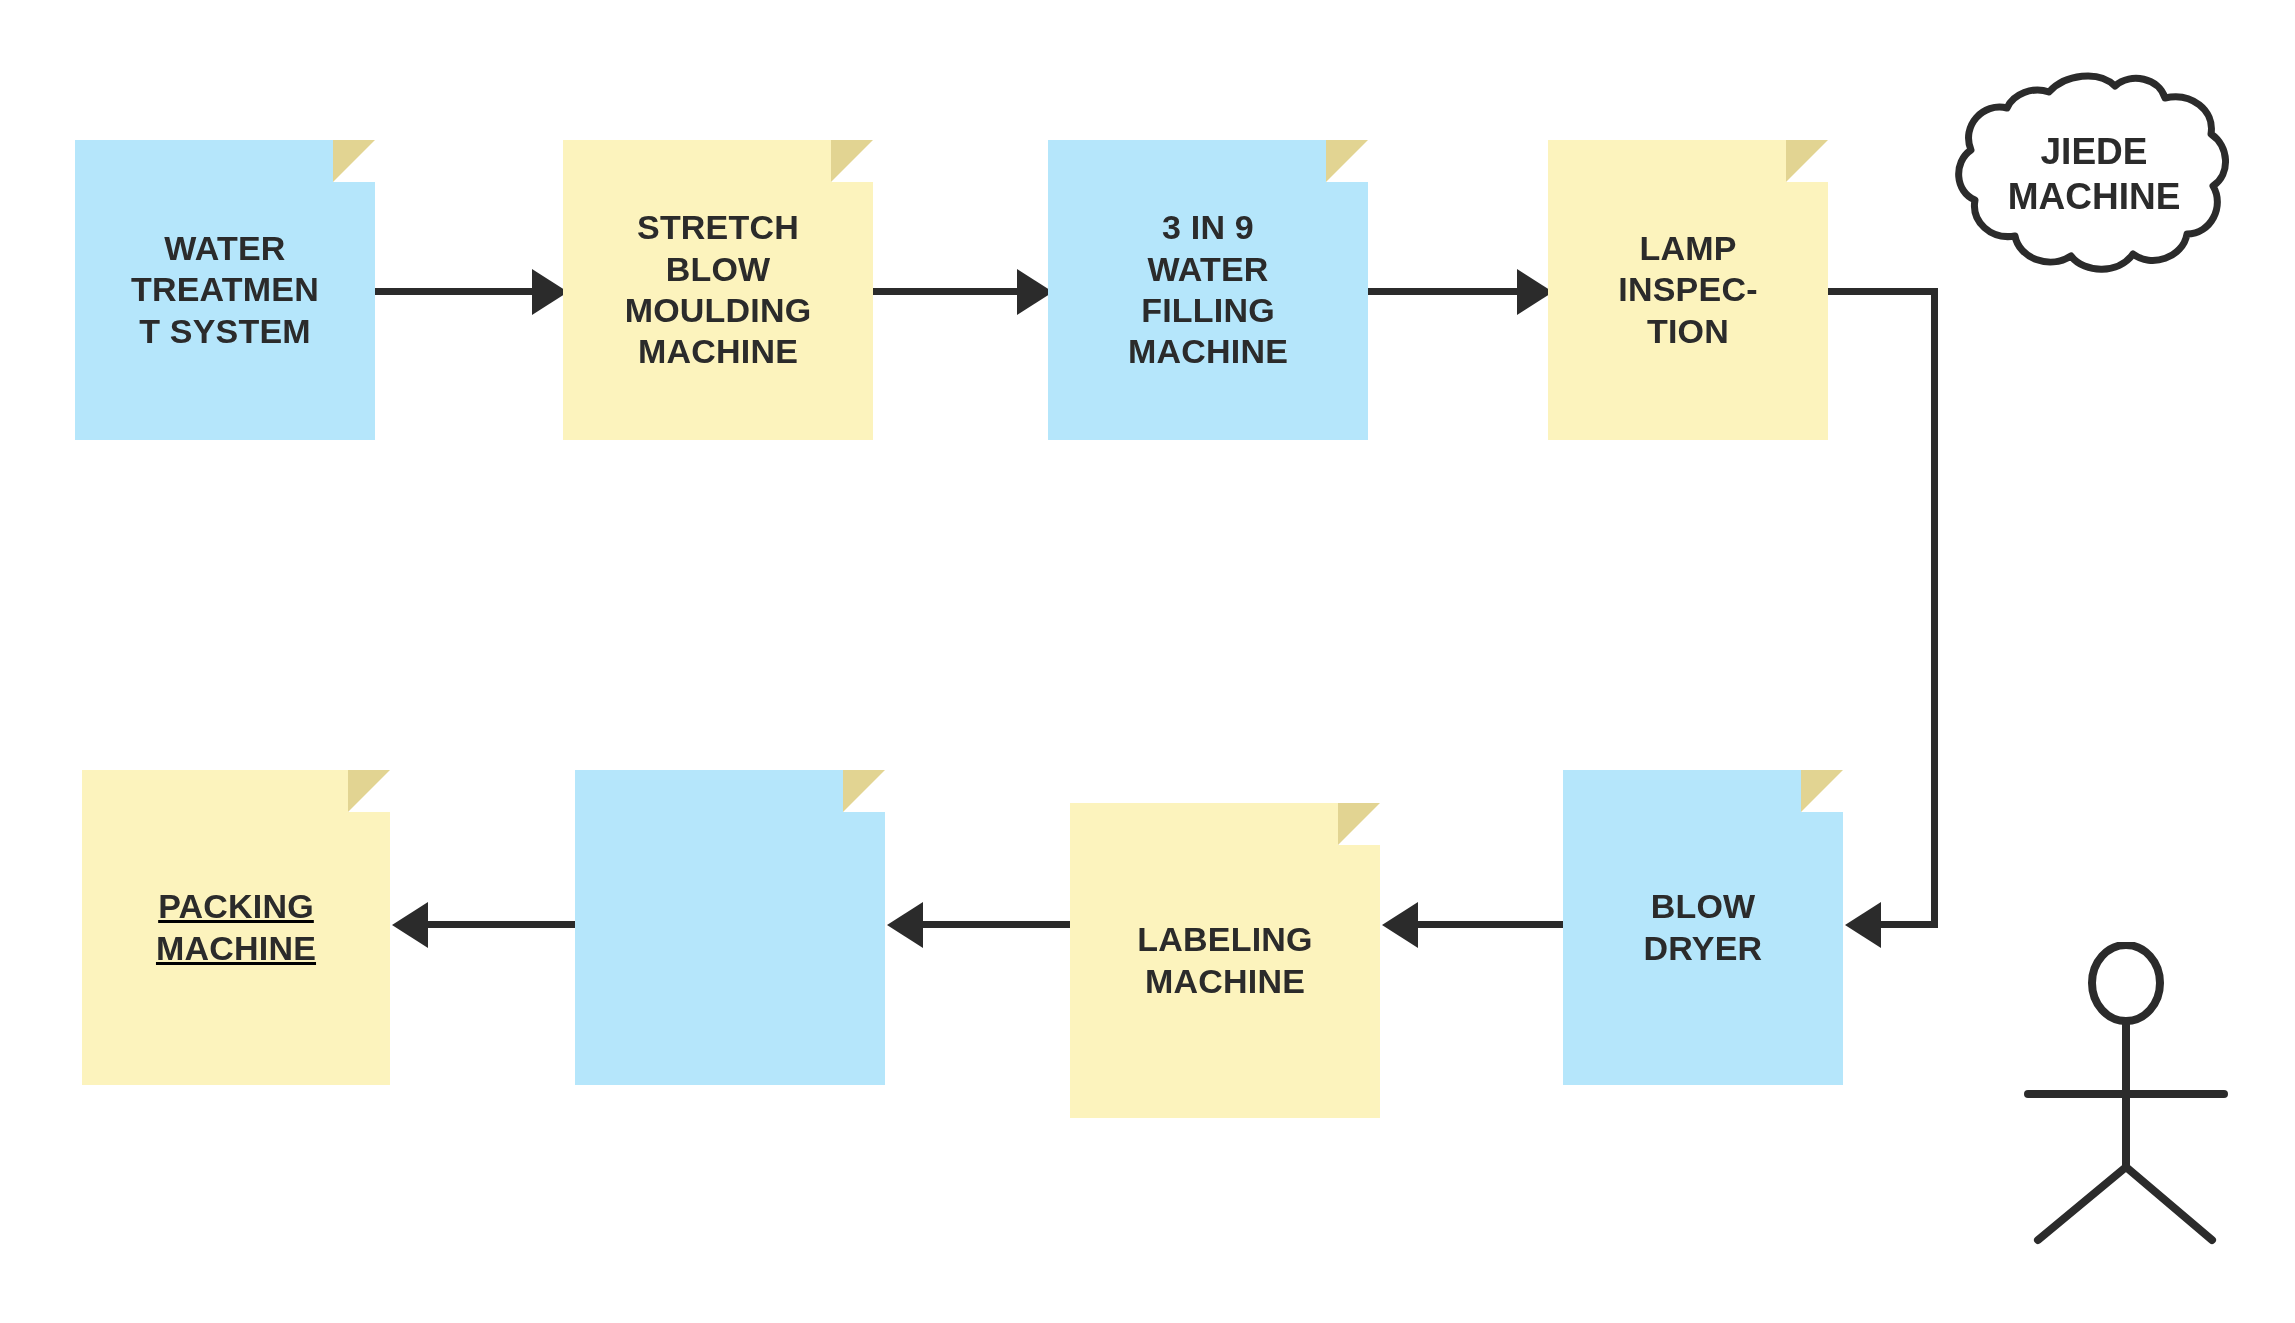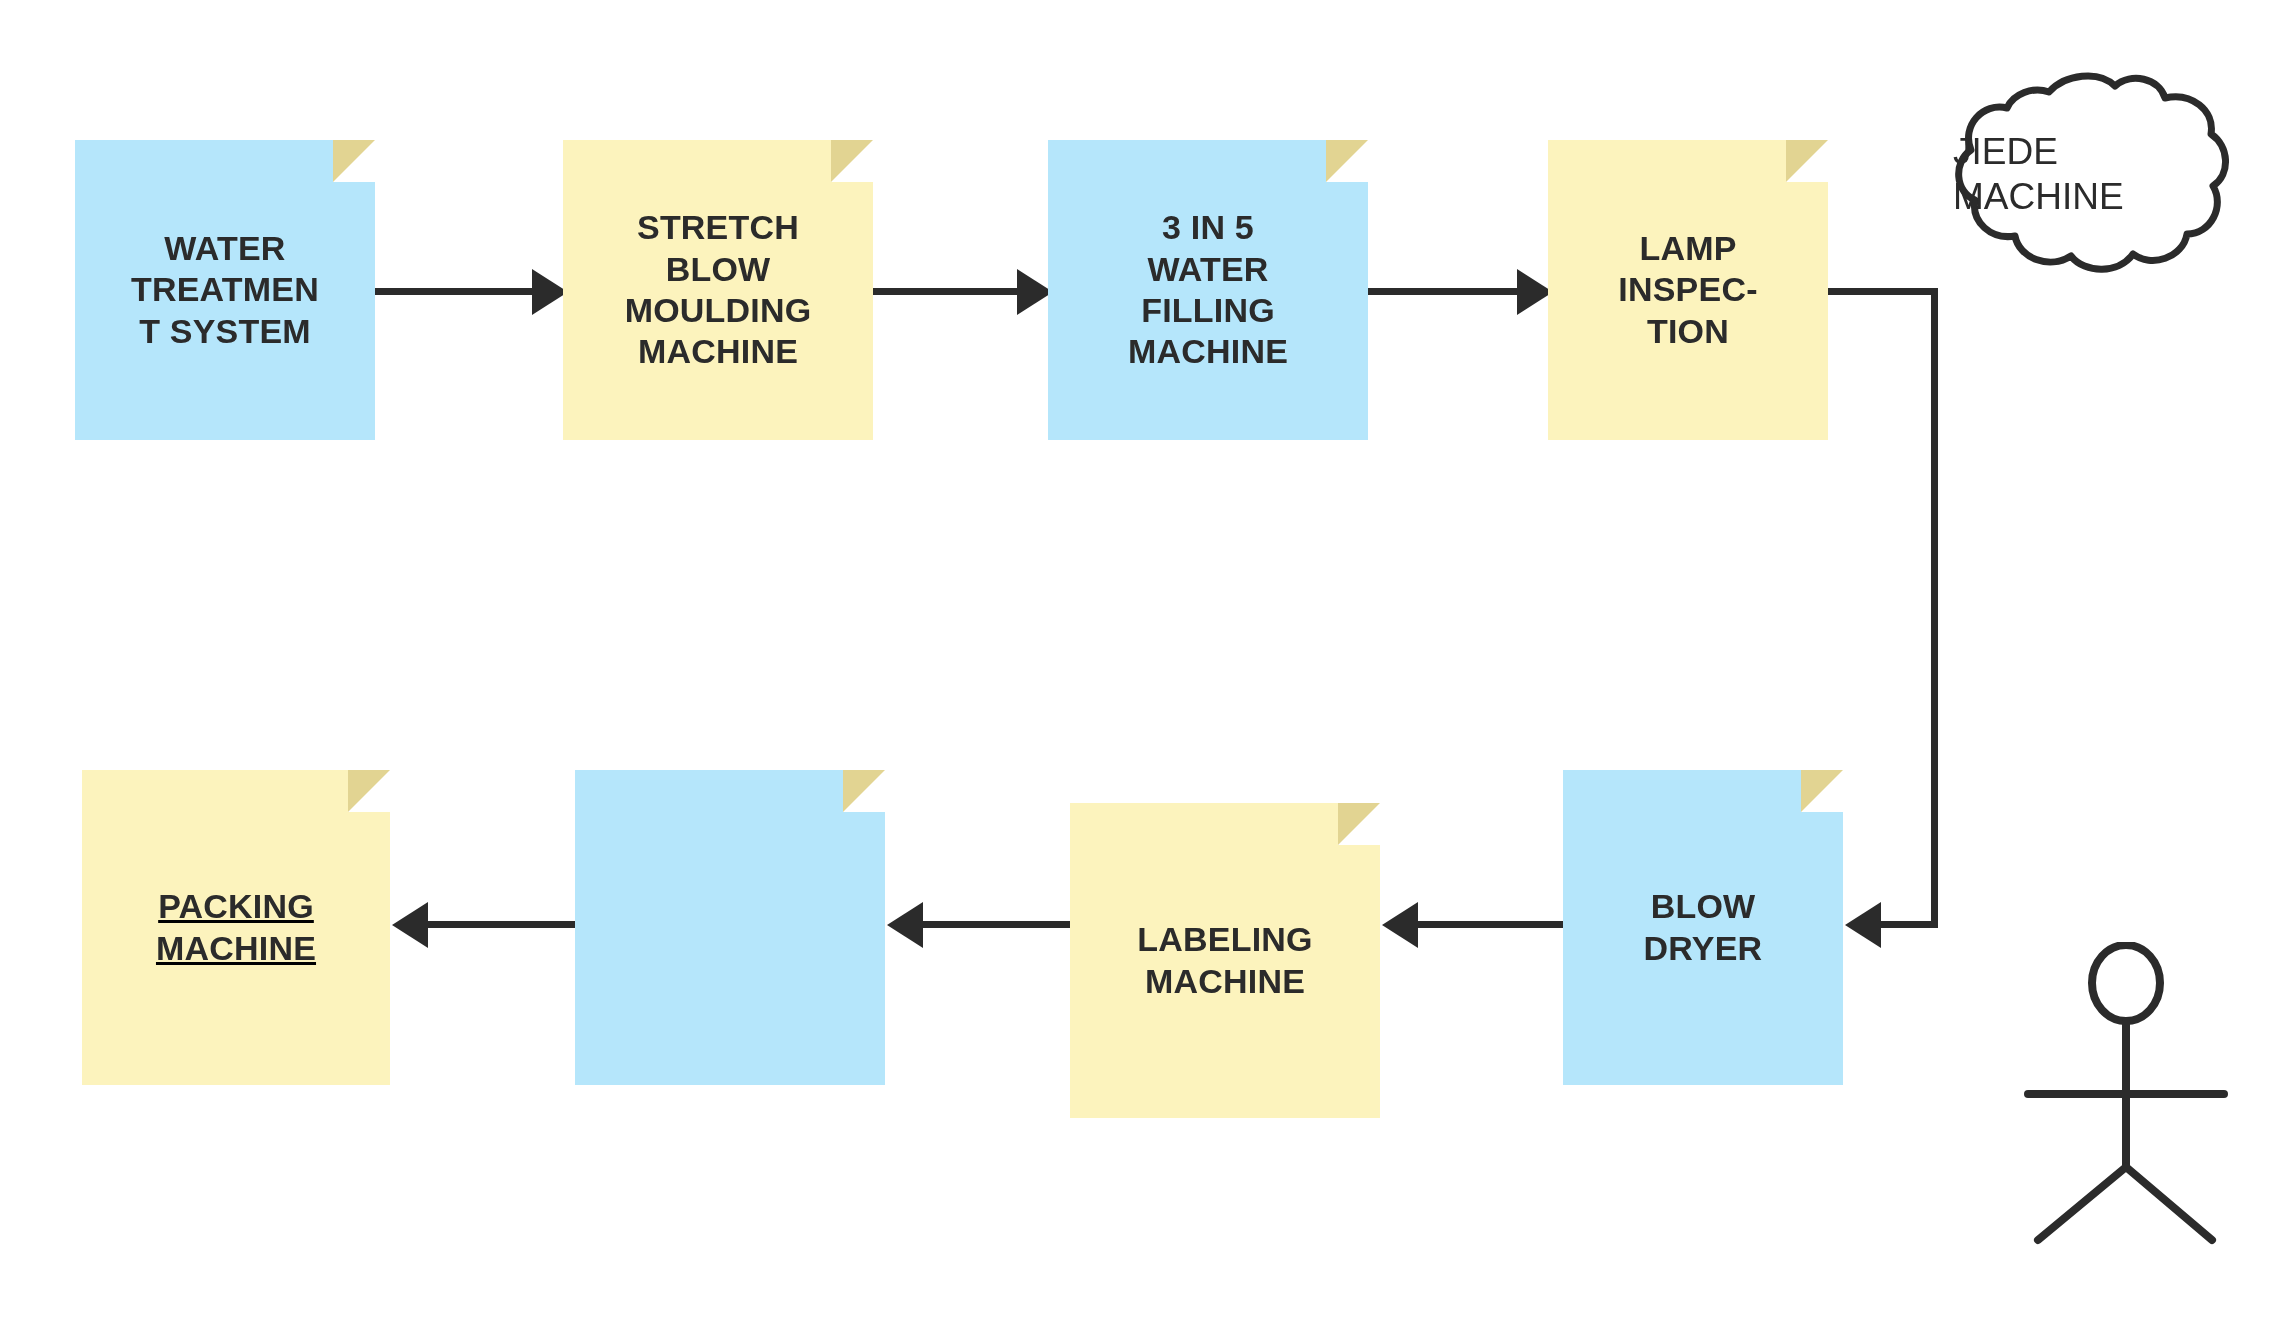--- a/index.html
+++ b/index.html
@@ -74,21 +74,22 @@
   .cloud-wrap {
     position: absolute;
   }
   .cloud-wrap svg { display: block; }
   .cloud-label {
     position: absolute;
     left: 0;
     right: 0;
     top: 50%;
     transform: translateY(-50%);
-    font-weight: normal;
+    text-align: center;
+    font-weight: bold;
     font-size: 37px;
     line-height: 1.22;
     color: #2b2b2b;
     white-space: pre-line;
     z-index: 2;
   }
 
   
   .actor { position: absolute; }
   .actor svg { display: block; }
@@ -117,21 +118,21 @@
 MOULDING
 MACHINE</div>
   </div>
 
   <div class="conn-h" style="left:873px; top:288px; width:152px;"></div>
   <div class="arrow-right" style="left:1017px; top:269px;"></div>
 
   <div class="node" style="left:1048px; top:140px; width:320px; height:300px; font-size:34px;">
     <div class="sheet" style="background:#b5e6fb;"></div>
     <div class="fold" style="border-top:42px solid #e2d492; border-right:42px solid #ffffff;"></div>
-    <div class="label">3 IN 5
+    <div class="label">3 IN 9
 WATER
 FILLING
 MACHINE</div>
   </div>
 
   <div class="conn-h" style="left:1368px; top:288px; width:157px;"></div>
   <div class="arrow-right" style="left:1517px; top:269px;"></div>
 
   <div class="node" style="left:1548px; top:140px; width:280px; height:300px; font-size:34px;">
     <div class="sheet" style="background:#fcf3bd;"></div>

